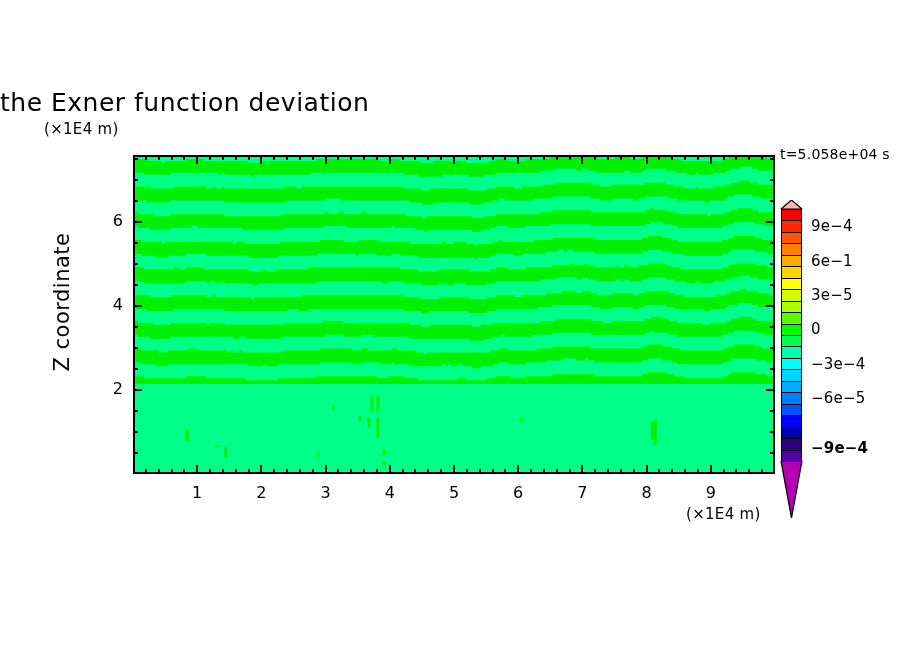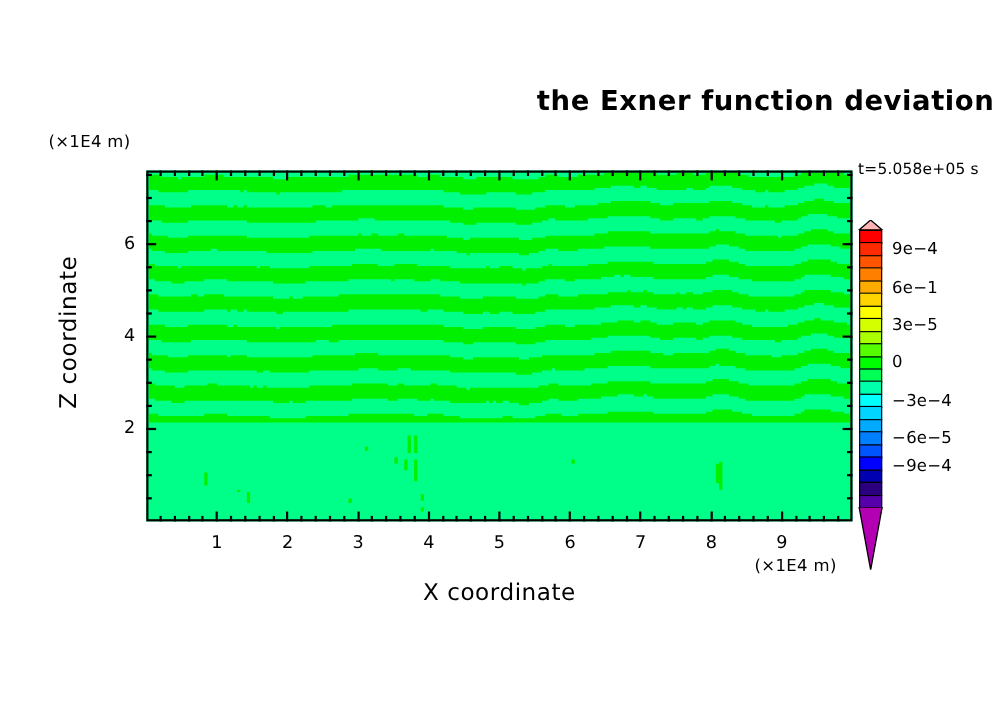--- a/index.html
+++ b/index.html
@@ -1,22 +1,22 @@
 <!DOCTYPE html>
 <html><head>
 <meta charset="utf-8">
 <title>the Exner function deviation</title>
 <style>
   html,body{margin:0;padding:0;background:#ffffff;}
   body{width:904px;height:654px;position:relative;overflow:hidden;
        font-family:"DejaVu Sans","Liberation Sans",sans-serif;color:#000;}
   .fig{position:absolute;left:0;top:0;width:904px;height:654px;}
 
-  .title{position:absolute;left:0;top:77px;width:904px;text-align:right;
-         font-size:25px;letter-spacing:.5px;font-weight:700;}
+  .title{position:absolute;left:0;top:88px;width:904px;text-align:left;
+         font-size:25px;letter-spacing:.5px;font-weight:400;}
 
   .unit-tl{position:absolute;left:44px;top:120px;font-size:15px;letter-spacing:.3px;}
   .unit-br{position:absolute;left:686px;top:505px;font-size:15px;letter-spacing:.3px;}
 
   .tstamp{position:absolute;left:780px;top:146px;font-size:14px;letter-spacing:.2px;}
 
   
   .plot{position:absolute;left:133px;top:155px;width:642px;height:319px;
         border:2px solid #000;box-sizing:border-box;overflow:hidden;background:#00ff88;}
   .plotcanvas{position:absolute;left:0;top:0;width:100%;height:100%;}
@@ -44,21 +44,21 @@
 </head>
 <body>
 
 <div class="fig">
 
   <div class="title">the Exner function deviation</div>
 
   <div class="unit-tl">(×1E4 m)</div>
   <div class="unit-br">(×1E4 m)</div>
 
-  <div class="tstamp">t=5.058e+05 s</div>
+  <div class="tstamp">t=5.058e+04 s</div>
 
   <div class="plot">
     <svg class="plotcanvas" viewBox="0 0 642 319" preserveAspectRatio="none">
       <rect x="0" y="0" width="642" height="319" fill="#00ff88"></rect>
       <g id="bands" fill="#00f000">
           <path d="M0 2h3v14h-3ZM0 30h3v14h-3ZM0 56h3v14h-3ZM0 84h3v14h-3ZM0 112h3v14h-3ZM0 140h3v14h-3ZM0 166h3v14h-3ZM0 194h3v14h-3ZM0 222h3v8h-3ZM3 2h3v14h-3ZM3 30h3v14h-3ZM3 58h3v14h-3ZM3 84h3v14h-3ZM3 112h3v14h-3ZM3 140h3v14h-3ZM3 168h3v14h-3ZM3 194h3v14h-3ZM3 222h3v8h-3ZM6 2h3v14h-3ZM6 30h3v14h-3ZM6 58h3v14h-3ZM6 86h3v14h-3ZM6 112h3v14h-3ZM6 140h3v14h-3ZM6 168h3v14h-3ZM6 196h3v14h-3ZM6 222h3v8h-3ZM9 2h3v16h-3ZM9 30h3v14h-3ZM9 58h3v14h-3ZM9 86h3v14h-3ZM9 114h3v14h-3ZM9 140h3v14h-3ZM9 168h3v14h-3ZM9 196h3v14h-3ZM9 224h3v6h-3ZM12 4h3v14h-3ZM12 30h3v16h-3ZM12 58h3v14h-3ZM12 86h3v14h-3ZM12 114h3v14h-3ZM12 140h3v16h-3ZM12 168h3v14h-3ZM12 196h3v14h-3ZM12 224h3v6h-3ZM15 4h3v14h-3ZM15 32h3v14h-3ZM15 58h3v16h-3ZM15 86h3v14h-3ZM15 114h3v14h-3ZM15 142h3v14h-3ZM15 168h3v16h-3ZM15 196h3v14h-3ZM15 224h3v6h-3ZM18 4h3v14h-3ZM18 32h3v14h-3ZM18 60h3v14h-3ZM18 86h3v14h-3ZM18 114h3v14h-3ZM18 142h3v14h-3ZM18 170h3v14h-3ZM18 196h3v14h-3ZM18 224h3v6h-3ZM21 4h3v14h-3ZM21 32h3v14h-3ZM21 60h3v14h-3ZM21 86h3v16h-3ZM21 114h3v14h-3ZM21 142h3v14h-3ZM21 170h3v14h-3ZM21 196h3v16h-3ZM21 224h3v6h-3ZM24 4h3v14h-3ZM24 32h3v14h-3ZM24 60h3v14h-3ZM24 86h3v16h-3ZM24 114h3v14h-3ZM24 142h3v14h-3ZM24 170h3v14h-3ZM24 198h3v14h-3ZM24 224h3v6h-3ZM27 6h3v12h-3ZM27 32h3v14h-3ZM27 60h3v14h-3ZM27 88h3v14h-3ZM27 114h3v14h-3ZM27 142h3v14h-3ZM27 170h3v14h-3ZM27 198h3v14h-3ZM27 224h3v6h-3ZM30 4h3v14h-3ZM30 32h3v14h-3ZM30 60h3v14h-3ZM30 86h3v16h-3ZM30 114h3v14h-3ZM30 142h3v14h-3ZM30 170h3v14h-3ZM30 198h3v14h-3ZM30 224h3v6h-3ZM33 4h3v14h-3ZM33 32h3v14h-3ZM33 60h3v14h-3ZM33 86h3v14h-3ZM33 114h3v14h-3ZM33 142h3v14h-3ZM33 170h3v14h-3ZM33 196h3v14h-3ZM33 224h3v6h-3ZM36 4h3v12h-3ZM36 32h3v12h-3ZM36 58h3v14h-3ZM36 86h3v14h-3ZM36 114h3v14h-3ZM36 140h3v16h-3ZM36 168h3v14h-3ZM36 196h3v14h-3ZM36 224h3v6h-3ZM39 4h3v12h-3ZM39 30h3v14h-3ZM39 58h3v14h-3ZM39 86h3v14h-3ZM39 112h3v16h-3ZM39 140h3v14h-3ZM39 168h3v14h-3ZM39 196h3v14h-3ZM39 224h3v6h-3ZM42 4h3v12h-3ZM42 30h3v14h-3ZM42 58h3v14h-3ZM42 86h3v14h-3ZM42 112h3v16h-3ZM42 140h3v14h-3ZM42 168h3v14h-3ZM42 196h3v14h-3ZM42 224h3v6h-3ZM45 4h3v12h-3ZM45 30h3v14h-3ZM45 58h3v14h-3ZM45 86h3v14h-3ZM45 114h3v14h-3ZM45 140h3v14h-3ZM45 168h3v14h-3ZM45 196h3v14h-3ZM45 224h3v6h-3ZM48 4h3v12h-3ZM48 30h3v14h-3ZM48 58h3v14h-3ZM48 86h3v14h-3ZM48 114h3v14h-3ZM48 140h3v14h-3ZM48 168h3v14h-3ZM48 196h3v14h-3ZM48 224h3v6h-3ZM51 2h3v14h-3ZM51 30h3v14h-3ZM51 58h3v14h-3ZM51 86h3v12h-3ZM51 112h3v14h-3ZM51 140h3v14h-3ZM51 168h3v14h-3ZM51 196h3v14h-3ZM51 222h3v8h-3ZM51 276h3v12h-3ZM54 2h3v14h-3ZM54 30h3v14h-3ZM54 58h3v14h-3ZM54 86h3v12h-3ZM54 112h3v14h-3ZM54 140h3v14h-3ZM54 168h3v14h-3ZM54 194h3v16h-3ZM54 222h3v8h-3ZM57 2h3v14h-3ZM57 30h3v14h-3ZM57 58h3v12h-3ZM57 86h3v12h-3ZM57 112h3v14h-3ZM57 140h3v14h-3ZM57 168h3v14h-3ZM57 194h3v16h-3ZM57 222h3v8h-3ZM60 2h3v14h-3ZM60 30h3v14h-3ZM60 58h3v12h-3ZM60 86h3v12h-3ZM60 112h3v14h-3ZM60 140h3v14h-3ZM60 168h3v14h-3ZM60 194h3v16h-3ZM60 222h3v8h-3ZM63 2h3v14h-3ZM63 30h3v14h-3ZM63 58h3v14h-3ZM63 86h3v12h-3ZM63 112h3v14h-3ZM63 140h3v14h-3ZM63 168h3v14h-3ZM63 196h3v14h-3ZM63 222h3v8h-3ZM66 2h3v14h-3ZM66 30h3v14h-3ZM66 58h3v14h-3ZM66 86h3v12h-3ZM66 112h3v14h-3ZM66 140h3v14h-3ZM66 168h3v14h-3ZM66 196h3v14h-3ZM66 222h3v8h-3ZM69 4h3v12h-3ZM69 30h3v14h-3ZM69 58h3v14h-3ZM69 86h3v12h-3ZM69 114h3v12h-3ZM69 140h3v14h-3ZM69 168h3v14h-3ZM69 196h3v14h-3ZM69 222h3v8h-3ZM72 4h3v12h-3ZM72 32h3v12h-3ZM72 58h3v14h-3ZM72 86h3v14h-3ZM72 114h3v14h-3ZM72 142h3v12h-3ZM72 170h3v12h-3ZM72 196h3v14h-3ZM72 224h3v6h-3ZM75 4h3v12h-3ZM75 32h3v12h-3ZM75 58h3v14h-3ZM75 86h3v14h-3ZM75 114h3v12h-3ZM75 142h3v12h-3ZM75 168h3v14h-3ZM75 196h3v14h-3ZM75 224h3v6h-3ZM78 4h3v12h-3ZM78 30h3v14h-3ZM78 58h3v14h-3ZM78 86h3v14h-3ZM78 114h3v12h-3ZM78 140h3v14h-3ZM78 168h3v14h-3ZM78 196h3v14h-3ZM78 224h3v6h-3ZM81 4h3v12h-3ZM81 32h3v12h-3ZM81 58h3v14h-3ZM81 86h3v14h-3ZM81 114h3v14h-3ZM81 142h3v12h-3ZM81 168h3v14h-3ZM81 196h3v14h-3ZM81 224h3v6h-3ZM81 292h3v2h-3ZM84 4h3v14h-3ZM84 32h3v12h-3ZM84 58h3v14h-3ZM84 86h3v14h-3ZM84 114h3v14h-3ZM84 142h3v12h-3ZM84 168h3v14h-3ZM84 196h3v14h-3ZM84 224h3v6h-3ZM87 4h3v12h-3ZM87 30h3v14h-3ZM87 58h3v14h-3ZM87 86h3v14h-3ZM87 114h3v12h-3ZM87 142h3v12h-3ZM87 168h3v14h-3ZM87 196h3v14h-3ZM87 224h3v6h-3ZM90 4h3v14h-3ZM90 32h3v14h-3ZM90 60h3v12h-3ZM90 86h3v14h-3ZM90 114h3v14h-3ZM90 142h3v14h-3ZM90 170h3v12h-3ZM90 196h3v14h-3ZM90 224h3v6h-3ZM90 294h3v10h-3ZM93 4h3v14h-3ZM93 32h3v14h-3ZM93 60h3v12h-3ZM93 86h3v14h-3ZM93 114h3v14h-3ZM93 142h3v14h-3ZM93 170h3v12h-3ZM93 198h3v12h-3ZM93 224h3v6h-3ZM96 4h3v14h-3ZM96 32h3v14h-3ZM96 60h3v12h-3ZM96 86h3v14h-3ZM96 114h3v14h-3ZM96 142h3v14h-3ZM96 170h3v12h-3ZM96 196h3v14h-3ZM96 224h3v6h-3ZM99 4h3v14h-3ZM99 32h3v14h-3ZM99 60h3v12h-3ZM99 88h3v12h-3ZM99 114h3v14h-3ZM99 142h3v14h-3ZM99 170h3v14h-3ZM99 198h3v12h-3ZM99 224h3v6h-3ZM102 4h3v14h-3ZM102 32h3v14h-3ZM102 60h3v12h-3ZM102 86h3v14h-3ZM102 114h3v14h-3ZM102 142h3v14h-3ZM102 170h3v14h-3ZM102 198h3v12h-3ZM102 224h3v6h-3ZM105 4h3v14h-3ZM105 32h3v14h-3ZM105 60h3v12h-3ZM105 86h3v14h-3ZM105 114h3v14h-3ZM105 142h3v14h-3ZM105 170h3v12h-3ZM105 196h3v14h-3ZM105 224h3v6h-3ZM108 4h3v14h-3ZM108 32h3v14h-3ZM108 60h3v14h-3ZM108 86h3v14h-3ZM108 114h3v14h-3ZM108 142h3v14h-3ZM108 170h3v12h-3ZM108 198h3v12h-3ZM108 224h3v6h-3ZM111 4h3v14h-3ZM111 32h3v14h-3ZM111 60h3v14h-3ZM111 88h3v12h-3ZM111 114h3v14h-3ZM111 142h3v14h-3ZM111 170h3v14h-3ZM111 198h3v12h-3ZM111 226h3v4h-3ZM114 6h3v12h-3ZM114 32h3v14h-3ZM114 60h3v14h-3ZM114 88h3v14h-3ZM114 116h3v12h-3ZM114 142h3v14h-3ZM114 170h3v14h-3ZM114 198h3v14h-3ZM114 226h3v4h-3ZM117 6h3v14h-3ZM117 32h3v14h-3ZM117 60h3v14h-3ZM117 88h3v14h-3ZM117 116h3v14h-3ZM117 144h3v12h-3ZM117 170h3v14h-3ZM117 198h3v14h-3ZM117 226h3v4h-3ZM120 6h3v12h-3ZM120 32h3v14h-3ZM120 60h3v14h-3ZM120 88h3v14h-3ZM120 116h3v14h-3ZM120 142h3v14h-3ZM120 170h3v14h-3ZM120 198h3v14h-3ZM120 226h3v4h-3ZM123 6h3v12h-3ZM123 32h3v14h-3ZM123 60h3v14h-3ZM123 88h3v14h-3ZM123 116h3v12h-3ZM123 142h3v14h-3ZM123 170h3v14h-3ZM123 198h3v14h-3ZM123 226h3v4h-3ZM126 4h3v14h-3ZM126 32h3v14h-3ZM126 60h3v14h-3ZM126 88h3v14h-3ZM126 116h3v12h-3ZM126 142h3v14h-3ZM126 170h3v14h-3ZM126 198h3v14h-3ZM126 226h3v4h-3ZM129 4h3v14h-3ZM129 32h3v14h-3ZM129 60h3v14h-3ZM129 88h3v14h-3ZM129 114h3v14h-3ZM129 142h3v14h-3ZM129 170h3v14h-3ZM129 198h3v12h-3ZM129 226h3v4h-3ZM132 4h3v14h-3ZM132 32h3v14h-3ZM132 60h3v14h-3ZM132 88h3v14h-3ZM132 116h3v12h-3ZM132 142h3v14h-3ZM132 170h3v14h-3ZM132 198h3v14h-3ZM132 226h3v4h-3ZM135 4h3v14h-3ZM135 32h3v14h-3ZM135 60h3v14h-3ZM135 88h3v14h-3ZM135 116h3v12h-3ZM135 142h3v14h-3ZM135 170h3v14h-3ZM135 198h3v14h-3ZM135 226h3v4h-3ZM138 4h3v14h-3ZM138 32h3v14h-3ZM138 60h3v14h-3ZM138 88h3v14h-3ZM138 116h3v12h-3ZM138 142h3v14h-3ZM138 170h3v14h-3ZM138 198h3v14h-3ZM138 226h3v4h-3ZM141 4h3v14h-3ZM141 32h3v14h-3ZM141 60h3v14h-3ZM141 88h3v14h-3ZM141 114h3v14h-3ZM141 142h3v14h-3ZM141 170h3v14h-3ZM141 198h3v14h-3ZM141 226h3v4h-3ZM144 4h3v14h-3ZM144 32h3v14h-3ZM144 60h3v14h-3ZM144 88h3v12h-3ZM144 114h3v14h-3ZM144 142h3v14h-3ZM144 170h3v14h-3ZM144 198h3v12h-3ZM144 224h3v6h-3ZM147 4h3v14h-3ZM147 32h3v14h-3ZM147 58h3v16h-3ZM147 86h3v14h-3ZM147 114h3v14h-3ZM147 142h3v14h-3ZM147 170h3v12h-3ZM147 196h3v14h-3ZM147 224h3v6h-3ZM150 4h3v14h-3ZM150 30h3v16h-3ZM150 58h3v14h-3ZM150 86h3v14h-3ZM150 114h3v14h-3ZM150 142h3v14h-3ZM150 168h3v14h-3ZM150 196h3v14h-3ZM150 224h3v6h-3ZM153 4h3v14h-3ZM153 30h3v14h-3ZM153 58h3v14h-3ZM153 86h3v14h-3ZM153 114h3v14h-3ZM153 142h3v12h-3ZM153 168h3v14h-3ZM153 196h3v14h-3ZM153 224h3v6h-3ZM156 4h3v14h-3ZM156 30h3v14h-3ZM156 58h3v14h-3ZM156 86h3v14h-3ZM156 114h3v14h-3ZM156 142h3v12h-3ZM156 168h3v14h-3ZM156 196h3v14h-3ZM156 224h3v6h-3ZM159 4h3v14h-3ZM159 30h3v14h-3ZM159 58h3v14h-3ZM159 86h3v14h-3ZM159 114h3v14h-3ZM159 142h3v12h-3ZM159 168h3v14h-3ZM159 196h3v14h-3ZM159 224h3v6h-3ZM162 4h3v14h-3ZM162 32h3v12h-3ZM162 58h3v14h-3ZM162 86h3v14h-3ZM162 114h3v14h-3ZM162 142h3v12h-3ZM162 168h3v14h-3ZM162 196h3v14h-3ZM162 224h3v6h-3ZM165 4h3v14h-3ZM165 32h3v12h-3ZM165 58h3v14h-3ZM165 86h3v14h-3ZM165 114h3v14h-3ZM165 142h3v14h-3ZM165 168h3v14h-3ZM165 196h3v14h-3ZM165 224h3v6h-3ZM168 4h3v14h-3ZM168 30h3v14h-3ZM168 58h3v14h-3ZM168 86h3v14h-3ZM168 114h3v14h-3ZM168 140h3v16h-3ZM168 168h3v14h-3ZM168 196h3v14h-3ZM168 224h3v6h-3ZM171 4h3v14h-3ZM171 30h3v14h-3ZM171 58h3v14h-3ZM171 86h3v14h-3ZM171 114h3v14h-3ZM171 140h3v16h-3ZM171 168h3v14h-3ZM171 196h3v14h-3ZM171 224h3v6h-3ZM174 4h3v14h-3ZM174 30h3v14h-3ZM174 58h3v14h-3ZM174 86h3v14h-3ZM174 112h3v16h-3ZM174 140h3v14h-3ZM174 168h3v14h-3ZM174 196h3v14h-3ZM174 224h3v6h-3ZM177 4h3v12h-3ZM177 30h3v14h-3ZM177 58h3v14h-3ZM177 86h3v14h-3ZM177 112h3v16h-3ZM177 140h3v14h-3ZM177 168h3v14h-3ZM177 196h3v14h-3ZM177 224h3v6h-3ZM180 4h3v12h-3ZM180 30h3v14h-3ZM180 58h3v14h-3ZM180 86h3v14h-3ZM180 112h3v16h-3ZM180 140h3v14h-3ZM180 168h3v14h-3ZM180 196h3v14h-3ZM180 224h3v6h-3ZM183 2h3v14h-3ZM183 30h3v14h-3ZM183 58h3v14h-3ZM183 86h3v12h-3ZM183 112h3v14h-3ZM183 140h3v14h-3ZM183 168h3v14h-3ZM183 196h3v14h-3ZM183 222h3v8h-3ZM183 300h3v4h-3ZM186 2h3v14h-3ZM186 30h3v14h-3ZM186 58h3v14h-3ZM186 84h3v14h-3ZM186 112h3v14h-3ZM186 140h3v14h-3ZM186 168h3v14h-3ZM186 194h3v14h-3ZM186 222h3v8h-3ZM189 2h3v14h-3ZM189 30h3v14h-3ZM189 58h3v12h-3ZM189 84h3v14h-3ZM189 112h3v14h-3ZM189 140h3v14h-3ZM189 166h3v16h-3ZM189 194h3v14h-3ZM189 222h3v8h-3ZM192 2h3v14h-3ZM192 30h3v12h-3ZM192 56h3v14h-3ZM192 84h3v14h-3ZM192 112h3v14h-3ZM192 140h3v14h-3ZM192 166h3v14h-3ZM192 194h3v14h-3ZM192 222h3v8h-3ZM195 2h3v14h-3ZM195 30h3v12h-3ZM195 58h3v12h-3ZM195 84h3v14h-3ZM195 112h3v14h-3ZM195 140h3v14h-3ZM195 166h3v14h-3ZM195 194h3v14h-3ZM195 222h3v8h-3ZM198 2h3v14h-3ZM198 30h3v12h-3ZM198 58h3v12h-3ZM198 84h3v14h-3ZM198 112h3v14h-3ZM198 140h3v14h-3ZM198 166h3v14h-3ZM198 194h3v14h-3ZM198 222h3v8h-3ZM198 252h3v4h-3ZM201 2h3v14h-3ZM201 30h3v12h-3ZM201 58h3v12h-3ZM201 84h3v14h-3ZM201 112h3v14h-3ZM201 140h3v14h-3ZM201 166h3v14h-3ZM201 194h3v14h-3ZM201 222h3v8h-3ZM204 2h3v14h-3ZM204 30h3v12h-3ZM204 56h3v14h-3ZM204 84h3v14h-3ZM204 112h3v14h-3ZM204 140h3v14h-3ZM204 166h3v14h-3ZM204 194h3v14h-3ZM204 222h3v8h-3ZM207 2h3v14h-3ZM207 30h3v14h-3ZM207 56h3v14h-3ZM207 84h3v14h-3ZM207 112h3v14h-3ZM207 140h3v14h-3ZM207 166h3v14h-3ZM207 194h3v14h-3ZM207 222h3v8h-3ZM210 2h3v14h-3ZM210 30h3v14h-3ZM210 58h3v12h-3ZM210 86h3v12h-3ZM210 112h3v14h-3ZM210 140h3v14h-3ZM210 168h3v14h-3ZM210 194h3v14h-3ZM210 222h3v8h-3ZM213 2h3v14h-3ZM213 30h3v14h-3ZM213 58h3v14h-3ZM213 86h3v12h-3ZM213 112h3v14h-3ZM213 140h3v14h-3ZM213 168h3v14h-3ZM213 194h3v14h-3ZM213 222h3v8h-3ZM216 2h3v14h-3ZM216 30h3v14h-3ZM216 58h3v14h-3ZM216 86h3v12h-3ZM216 112h3v14h-3ZM216 140h3v14h-3ZM216 168h3v14h-3ZM216 194h3v14h-3ZM216 222h3v8h-3ZM219 2h3v14h-3ZM219 30h3v14h-3ZM219 58h3v14h-3ZM219 86h3v12h-3ZM219 112h3v14h-3ZM219 140h3v14h-3ZM219 168h3v14h-3ZM219 196h3v14h-3ZM219 222h3v8h-3ZM222 2h3v14h-3ZM222 30h3v14h-3ZM222 58h3v14h-3ZM222 86h3v14h-3ZM222 112h3v14h-3ZM222 140h3v14h-3ZM222 168h3v14h-3ZM222 196h3v14h-3ZM222 222h3v8h-3ZM225 2h3v14h-3ZM225 30h3v14h-3ZM225 58h3v14h-3ZM225 84h3v14h-3ZM225 112h3v14h-3ZM225 140h3v14h-3ZM225 168h3v14h-3ZM225 196h3v14h-3ZM225 222h3v8h-3ZM225 262h3v6h-3ZM228 2h3v14h-3ZM228 30h3v14h-3ZM228 56h3v16h-3ZM228 84h3v14h-3ZM228 112h3v14h-3ZM228 140h3v14h-3ZM228 168h3v12h-3ZM228 194h3v14h-3ZM228 222h3v8h-3ZM231 2h3v14h-3ZM231 30h3v14h-3ZM231 56h3v16h-3ZM231 84h3v14h-3ZM231 112h3v14h-3ZM231 140h3v14h-3ZM231 168h3v12h-3ZM231 194h3v14h-3ZM231 222h3v8h-3ZM234 2h3v14h-3ZM234 30h3v14h-3ZM234 58h3v14h-3ZM234 84h3v14h-3ZM234 112h3v14h-3ZM234 140h3v14h-3ZM234 168h3v12h-3ZM234 196h3v12h-3ZM234 222h3v8h-3ZM234 264h3v10h-3ZM237 2h3v14h-3ZM237 30h3v14h-3ZM237 58h3v14h-3ZM237 84h3v14h-3ZM237 112h3v14h-3ZM237 140h3v14h-3ZM237 168h3v12h-3ZM237 196h3v12h-3ZM237 222h3v8h-3ZM237 242h3v16h-3ZM240 2h3v14h-3ZM240 30h3v14h-3ZM240 58h3v14h-3ZM240 84h3v14h-3ZM240 112h3v14h-3ZM240 140h3v14h-3ZM240 168h3v14h-3ZM240 196h3v12h-3ZM240 222h3v8h-3ZM243 2h3v14h-3ZM243 30h3v14h-3ZM243 58h3v14h-3ZM243 84h3v16h-3ZM243 112h3v14h-3ZM243 140h3v14h-3ZM243 168h3v14h-3ZM243 196h3v12h-3ZM243 224h3v6h-3ZM243 242h3v16h-3ZM243 264h3v20h-3ZM246 4h3v12h-3ZM246 30h3v14h-3ZM246 58h3v14h-3ZM246 86h3v14h-3ZM246 112h3v14h-3ZM246 140h3v14h-3ZM246 168h3v14h-3ZM246 196h3v14h-3ZM246 224h3v6h-3ZM249 4h3v12h-3ZM249 30h3v14h-3ZM249 58h3v14h-3ZM249 86h3v14h-3ZM249 112h3v16h-3ZM249 140h3v14h-3ZM249 168h3v14h-3ZM249 196h3v14h-3ZM249 224h3v6h-3ZM249 296h3v6h-3ZM249 308h3v4h-3ZM252 4h3v12h-3ZM252 30h3v14h-3ZM252 58h3v14h-3ZM252 86h3v14h-3ZM252 112h3v16h-3ZM252 140h3v14h-3ZM252 168h3v14h-3ZM252 196h3v14h-3ZM252 224h3v6h-3ZM255 2h3v14h-3ZM255 30h3v14h-3ZM255 58h3v14h-3ZM255 86h3v14h-3ZM255 112h3v14h-3ZM255 140h3v14h-3ZM255 168h3v14h-3ZM255 196h3v14h-3ZM255 222h3v8h-3ZM258 2h3v14h-3ZM258 30h3v14h-3ZM258 58h3v12h-3ZM258 86h3v12h-3ZM258 112h3v14h-3ZM258 140h3v14h-3ZM258 168h3v14h-3ZM258 194h3v14h-3ZM258 222h3v8h-3ZM261 2h3v14h-3ZM261 30h3v14h-3ZM261 58h3v14h-3ZM261 86h3v12h-3ZM261 112h3v14h-3ZM261 140h3v14h-3ZM261 168h3v14h-3ZM261 194h3v16h-3ZM261 222h3v8h-3ZM264 2h3v14h-3ZM264 30h3v14h-3ZM264 58h3v14h-3ZM264 86h3v12h-3ZM264 112h3v14h-3ZM264 140h3v14h-3ZM264 168h3v14h-3ZM264 196h3v14h-3ZM264 222h3v8h-3ZM267 4h3v12h-3ZM267 30h3v14h-3ZM267 58h3v14h-3ZM267 86h3v14h-3ZM267 114h3v12h-3ZM267 140h3v14h-3ZM267 168h3v14h-3ZM267 196h3v14h-3ZM267 222h3v8h-3ZM270 4h3v14h-3ZM270 32h3v12h-3ZM270 58h3v14h-3ZM270 86h3v14h-3ZM270 114h3v14h-3ZM270 142h3v14h-3ZM270 168h3v14h-3ZM270 196h3v14h-3ZM270 224h3v6h-3ZM273 4h3v14h-3ZM273 32h3v12h-3ZM273 60h3v12h-3ZM273 86h3v14h-3ZM273 114h3v14h-3ZM273 142h3v14h-3ZM273 168h3v14h-3ZM273 196h3v14h-3ZM273 224h3v6h-3ZM276 4h3v14h-3ZM276 32h3v14h-3ZM276 60h3v12h-3ZM276 88h3v12h-3ZM276 114h3v14h-3ZM276 142h3v14h-3ZM276 170h3v14h-3ZM276 196h3v16h-3ZM276 224h3v6h-3ZM279 4h3v14h-3ZM279 32h3v14h-3ZM279 60h3v12h-3ZM279 88h3v12h-3ZM279 114h3v14h-3ZM279 142h3v14h-3ZM279 170h3v14h-3ZM279 196h3v16h-3ZM279 224h3v6h-3ZM282 4h3v14h-3ZM282 32h3v14h-3ZM282 60h3v14h-3ZM282 88h3v12h-3ZM282 114h3v14h-3ZM282 142h3v14h-3ZM282 170h3v14h-3ZM282 198h3v14h-3ZM282 224h3v6h-3ZM285 4h3v16h-3ZM285 32h3v14h-3ZM285 60h3v14h-3ZM285 88h3v14h-3ZM285 116h3v12h-3ZM285 142h3v14h-3ZM285 170h3v14h-3ZM285 198h3v14h-3ZM285 226h3v4h-3ZM288 6h3v14h-3ZM288 34h3v14h-3ZM288 62h3v12h-3ZM288 88h3v14h-3ZM288 116h3v14h-3ZM288 144h3v14h-3ZM288 172h3v12h-3ZM288 198h3v14h-3ZM288 226h3v4h-3ZM291 6h3v14h-3ZM291 34h3v14h-3ZM291 62h3v14h-3ZM291 88h3v14h-3ZM291 116h3v14h-3ZM291 144h3v14h-3ZM291 172h3v12h-3ZM291 200h3v12h-3ZM291 226h3v4h-3ZM294 6h3v14h-3ZM294 34h3v14h-3ZM294 60h3v14h-3ZM294 88h3v14h-3ZM294 116h3v14h-3ZM294 144h3v14h-3ZM294 172h3v12h-3ZM294 198h3v14h-3ZM294 226h3v4h-3ZM297 6h3v14h-3ZM297 32h3v16h-3ZM297 60h3v14h-3ZM297 88h3v14h-3ZM297 116h3v14h-3ZM297 144h3v12h-3ZM297 170h3v14h-3ZM297 198h3v14h-3ZM297 226h3v4h-3ZM300 4h3v16h-3ZM300 32h3v14h-3ZM300 60h3v14h-3ZM300 88h3v14h-3ZM300 116h3v14h-3ZM300 144h3v12h-3ZM300 170h3v14h-3ZM300 198h3v14h-3ZM300 226h3v4h-3ZM303 4h3v16h-3ZM303 32h3v14h-3ZM303 60h3v14h-3ZM303 88h3v14h-3ZM303 116h3v14h-3ZM303 144h3v12h-3ZM303 170h3v14h-3ZM303 198h3v14h-3ZM303 226h3v4h-3ZM306 4h3v16h-3ZM306 32h3v14h-3ZM306 60h3v14h-3ZM306 88h3v14h-3ZM306 114h3v14h-3ZM306 142h3v14h-3ZM306 170h3v14h-3ZM306 198h3v14h-3ZM306 226h3v4h-3ZM309 4h3v14h-3ZM309 32h3v14h-3ZM309 60h3v14h-3ZM309 86h3v16h-3ZM309 114h3v14h-3ZM309 142h3v14h-3ZM309 170h3v14h-3ZM309 198h3v12h-3ZM309 226h3v4h-3ZM312 4h3v14h-3ZM312 32h3v14h-3ZM312 60h3v14h-3ZM312 88h3v14h-3ZM312 114h3v16h-3ZM312 142h3v14h-3ZM312 170h3v14h-3ZM312 198h3v14h-3ZM312 226h3v4h-3ZM315 4h3v14h-3ZM315 32h3v14h-3ZM315 60h3v14h-3ZM315 88h3v14h-3ZM315 114h3v16h-3ZM315 142h3v14h-3ZM315 170h3v14h-3ZM315 198h3v12h-3ZM315 226h3v4h-3ZM318 4h3v14h-3ZM318 32h3v14h-3ZM318 60h3v14h-3ZM318 88h3v14h-3ZM318 114h3v16h-3ZM318 142h3v14h-3ZM318 170h3v14h-3ZM318 198h3v14h-3ZM318 226h3v4h-3ZM321 4h3v14h-3ZM321 32h3v14h-3ZM321 60h3v14h-3ZM321 86h3v16h-3ZM321 114h3v14h-3ZM321 142h3v14h-3ZM321 170h3v14h-3ZM321 198h3v14h-3ZM321 226h3v4h-3ZM324 4h3v14h-3ZM324 32h3v14h-3ZM324 60h3v14h-3ZM324 86h3v16h-3ZM324 114h3v14h-3ZM324 142h3v14h-3ZM324 170h3v14h-3ZM324 198h3v12h-3ZM324 224h3v6h-3ZM327 4h3v14h-3ZM327 32h3v14h-3ZM327 60h3v14h-3ZM327 86h3v16h-3ZM327 114h3v14h-3ZM327 142h3v14h-3ZM327 170h3v14h-3ZM327 198h3v12h-3ZM327 224h3v6h-3ZM330 4h3v14h-3ZM330 32h3v14h-3ZM330 60h3v14h-3ZM330 86h3v16h-3ZM330 114h3v14h-3ZM330 142h3v14h-3ZM330 170h3v14h-3ZM330 198h3v14h-3ZM330 224h3v6h-3ZM333 6h3v12h-3ZM333 32h3v14h-3ZM333 60h3v14h-3ZM333 88h3v14h-3ZM333 114h3v16h-3ZM333 142h3v14h-3ZM333 170h3v14h-3ZM333 198h3v14h-3ZM333 226h3v4h-3ZM336 6h3v14h-3ZM336 34h3v14h-3ZM336 60h3v14h-3ZM336 88h3v14h-3ZM336 116h3v14h-3ZM336 144h3v14h-3ZM336 170h3v16h-3ZM336 198h3v14h-3ZM336 226h3v4h-3ZM339 6h3v14h-3ZM339 34h3v14h-3ZM339 62h3v14h-3ZM339 88h3v14h-3ZM339 116h3v14h-3ZM339 144h3v14h-3ZM339 172h3v14h-3ZM339 198h3v16h-3ZM339 226h3v4h-3ZM342 6h3v14h-3ZM342 34h3v14h-3ZM342 62h3v14h-3ZM342 90h3v14h-3ZM342 116h3v14h-3ZM342 144h3v14h-3ZM342 172h3v14h-3ZM342 198h3v16h-3ZM342 226h3v4h-3ZM345 6h3v14h-3ZM345 34h3v14h-3ZM345 62h3v14h-3ZM345 88h3v14h-3ZM345 116h3v14h-3ZM345 144h3v14h-3ZM345 172h3v14h-3ZM345 198h3v16h-3ZM345 226h3v4h-3ZM348 6h3v14h-3ZM348 34h3v14h-3ZM348 62h3v12h-3ZM348 88h3v14h-3ZM348 116h3v14h-3ZM348 144h3v14h-3ZM348 170h3v16h-3ZM348 198h3v14h-3ZM348 226h3v4h-3ZM351 6h3v12h-3ZM351 34h3v12h-3ZM351 60h3v14h-3ZM351 88h3v14h-3ZM351 116h3v14h-3ZM351 144h3v14h-3ZM351 170h3v14h-3ZM351 198h3v14h-3ZM351 226h3v4h-3ZM354 6h3v12h-3ZM354 32h3v14h-3ZM354 60h3v14h-3ZM354 88h3v14h-3ZM354 116h3v12h-3ZM354 142h3v14h-3ZM354 170h3v14h-3ZM354 198h3v14h-3ZM354 224h3v6h-3ZM357 4h3v14h-3ZM357 32h3v14h-3ZM357 60h3v12h-3ZM357 88h3v12h-3ZM357 114h3v14h-3ZM357 142h3v14h-3ZM357 170h3v14h-3ZM357 196h3v16h-3ZM357 224h3v6h-3ZM360 4h3v14h-3ZM360 32h3v12h-3ZM360 60h3v12h-3ZM360 86h3v14h-3ZM360 114h3v14h-3ZM360 142h3v14h-3ZM360 168h3v14h-3ZM360 196h3v14h-3ZM360 224h3v6h-3ZM363 2h3v14h-3ZM363 30h3v14h-3ZM363 58h3v12h-3ZM363 86h3v12h-3ZM363 112h3v14h-3ZM363 140h3v14h-3ZM363 168h3v14h-3ZM363 196h3v14h-3ZM363 222h3v8h-3ZM366 2h3v14h-3ZM366 30h3v12h-3ZM366 58h3v12h-3ZM366 84h3v14h-3ZM366 112h3v14h-3ZM366 140h3v14h-3ZM366 168h3v14h-3ZM366 194h3v14h-3ZM366 222h3v8h-3ZM369 2h3v14h-3ZM369 30h3v12h-3ZM369 58h3v12h-3ZM369 86h3v12h-3ZM369 112h3v14h-3ZM369 140h3v14h-3ZM369 168h3v12h-3ZM369 194h3v14h-3ZM369 222h3v8h-3ZM372 2h3v14h-3ZM372 30h3v14h-3ZM372 58h3v12h-3ZM372 86h3v12h-3ZM372 112h3v14h-3ZM372 140h3v14h-3ZM372 168h3v14h-3ZM372 194h3v14h-3ZM372 222h3v8h-3ZM375 4h3v12h-3ZM375 30h3v14h-3ZM375 58h3v14h-3ZM375 86h3v12h-3ZM375 114h3v12h-3ZM375 140h3v14h-3ZM375 168h3v14h-3ZM375 196h3v14h-3ZM375 222h3v8h-3ZM378 4h3v12h-3ZM378 30h3v14h-3ZM378 58h3v14h-3ZM378 86h3v12h-3ZM378 114h3v12h-3ZM378 140h3v14h-3ZM378 168h3v14h-3ZM378 196h3v14h-3ZM378 224h3v6h-3ZM381 4h3v12h-3ZM381 32h3v12h-3ZM381 58h3v14h-3ZM381 86h3v14h-3ZM381 114h3v12h-3ZM381 142h3v12h-3ZM381 168h3v14h-3ZM381 196h3v14h-3ZM381 224h3v6h-3ZM384 4h3v12h-3ZM384 32h3v12h-3ZM384 58h3v14h-3ZM384 86h3v14h-3ZM384 114h3v12h-3ZM384 142h3v12h-3ZM384 168h3v14h-3ZM384 196h3v14h-3ZM384 224h3v6h-3ZM387 4h3v12h-3ZM387 32h3v12h-3ZM387 58h3v14h-3ZM387 86h3v14h-3ZM387 114h3v12h-3ZM387 142h3v12h-3ZM387 168h3v14h-3ZM387 196h3v14h-3ZM387 224h3v6h-3ZM387 264h3v4h-3ZM390 4h3v12h-3ZM390 30h3v14h-3ZM390 58h3v14h-3ZM390 86h3v12h-3ZM390 114h3v12h-3ZM390 140h3v14h-3ZM390 168h3v14h-3ZM390 196h3v14h-3ZM390 224h3v6h-3ZM393 2h3v14h-3ZM393 30h3v14h-3ZM393 58h3v12h-3ZM393 86h3v12h-3ZM393 112h3v14h-3ZM393 140h3v14h-3ZM393 168h3v14h-3ZM393 196h3v12h-3ZM393 222h3v8h-3ZM396 2h3v14h-3ZM396 30h3v14h-3ZM396 58h3v12h-3ZM396 86h3v12h-3ZM396 112h3v14h-3ZM396 140h3v14h-3ZM396 168h3v14h-3ZM396 196h3v12h-3ZM396 222h3v8h-3ZM399 2h3v14h-3ZM399 30h3v14h-3ZM399 58h3v12h-3ZM399 86h3v12h-3ZM399 112h3v14h-3ZM399 140h3v14h-3ZM399 168h3v12h-3ZM399 196h3v12h-3ZM399 222h3v8h-3ZM402 2h3v14h-3ZM402 30h3v12h-3ZM402 58h3v12h-3ZM402 84h3v14h-3ZM402 112h3v14h-3ZM402 140h3v14h-3ZM402 168h3v12h-3ZM402 196h3v12h-3ZM402 222h3v8h-3ZM405 2h3v14h-3ZM405 30h3v12h-3ZM405 58h3v12h-3ZM405 84h3v14h-3ZM405 112h3v14h-3ZM405 140h3v12h-3ZM405 168h3v12h-3ZM405 194h3v14h-3ZM405 222h3v8h-3ZM408 2h3v12h-3ZM408 30h3v12h-3ZM408 56h3v14h-3ZM408 84h3v14h-3ZM408 112h3v12h-3ZM408 140h3v12h-3ZM408 166h3v14h-3ZM408 194h3v14h-3ZM408 222h3v8h-3ZM411 2h3v12h-3ZM411 28h3v14h-3ZM411 56h3v14h-3ZM411 84h3v14h-3ZM411 112h3v12h-3ZM411 140h3v12h-3ZM411 166h3v14h-3ZM411 194h3v14h-3ZM411 222h3v8h-3ZM414 2h3v12h-3ZM414 28h3v14h-3ZM414 56h3v14h-3ZM414 84h3v12h-3ZM414 112h3v12h-3ZM414 138h3v14h-3ZM414 166h3v14h-3ZM414 194h3v12h-3ZM414 222h3v8h-3ZM417 0h3v14h-3ZM417 28h3v14h-3ZM417 56h3v12h-3ZM417 84h3v12h-3ZM417 112h3v12h-3ZM417 138h3v14h-3ZM417 166h3v14h-3ZM417 194h3v12h-3ZM417 222h3v8h-3ZM420 0h3v14h-3ZM420 28h3v12h-3ZM420 54h3v14h-3ZM420 82h3v14h-3ZM420 110h3v14h-3ZM420 138h3v12h-3ZM420 166h3v12h-3ZM420 192h3v14h-3ZM420 220h3v10h-3ZM423 0h3v12h-3ZM423 26h3v14h-3ZM423 54h3v14h-3ZM423 82h3v14h-3ZM423 110h3v12h-3ZM423 138h3v12h-3ZM423 164h3v14h-3ZM423 192h3v14h-3ZM423 220h3v10h-3ZM426 0h3v12h-3ZM426 26h3v14h-3ZM426 54h3v14h-3ZM426 82h3v12h-3ZM426 110h3v12h-3ZM426 138h3v12h-3ZM426 164h3v14h-3ZM426 192h3v14h-3ZM426 220h3v10h-3ZM429 0h3v12h-3ZM429 26h3v14h-3ZM429 54h3v14h-3ZM429 82h3v12h-3ZM429 110h3v12h-3ZM429 136h3v14h-3ZM429 164h3v14h-3ZM429 192h3v12h-3ZM429 220h3v10h-3ZM432 0h3v12h-3ZM432 26h3v14h-3ZM432 54h3v14h-3ZM432 82h3v14h-3ZM432 110h3v12h-3ZM432 136h3v14h-3ZM432 164h3v14h-3ZM432 192h3v12h-3ZM432 220h3v10h-3ZM435 0h3v12h-3ZM435 26h3v14h-3ZM435 54h3v14h-3ZM435 82h3v12h-3ZM435 110h3v12h-3ZM435 136h3v14h-3ZM435 164h3v14h-3ZM435 192h3v12h-3ZM435 220h3v10h-3ZM438 0h3v12h-3ZM438 26h3v14h-3ZM438 54h3v14h-3ZM438 82h3v12h-3ZM438 108h3v14h-3ZM438 136h3v14h-3ZM438 164h3v14h-3ZM438 192h3v12h-3ZM438 220h3v10h-3ZM441 0h3v12h-3ZM441 26h3v14h-3ZM441 54h3v14h-3ZM441 82h3v14h-3ZM441 110h3v12h-3ZM441 136h3v14h-3ZM441 164h3v14h-3ZM441 192h3v12h-3ZM441 220h3v10h-3ZM444 0h3v14h-3ZM444 26h3v14h-3ZM444 54h3v14h-3ZM444 82h3v14h-3ZM444 110h3v14h-3ZM444 138h3v12h-3ZM444 164h3v14h-3ZM444 192h3v14h-3ZM444 220h3v10h-3ZM447 0h3v14h-3ZM447 26h3v14h-3ZM447 54h3v14h-3ZM447 82h3v14h-3ZM447 110h3v14h-3ZM447 138h3v12h-3ZM447 164h3v14h-3ZM447 192h3v14h-3ZM447 220h3v10h-3ZM450 0h3v12h-3ZM450 26h3v14h-3ZM450 54h3v14h-3ZM450 82h3v14h-3ZM450 110h3v12h-3ZM450 136h3v14h-3ZM450 164h3v14h-3ZM450 192h3v14h-3ZM450 220h3v10h-3ZM453 0h3v12h-3ZM453 26h3v14h-3ZM453 54h3v14h-3ZM453 82h3v14h-3ZM453 108h3v14h-3ZM453 136h3v14h-3ZM453 164h3v14h-3ZM453 192h3v12h-3ZM453 220h3v10h-3ZM456 0h3v14h-3ZM456 26h3v14h-3ZM456 54h3v14h-3ZM456 82h3v14h-3ZM456 110h3v14h-3ZM456 136h3v14h-3ZM456 164h3v14h-3ZM456 192h3v14h-3ZM456 220h3v10h-3ZM459 0h3v14h-3ZM459 28h3v14h-3ZM459 56h3v14h-3ZM459 82h3v14h-3ZM459 110h3v14h-3ZM459 138h3v14h-3ZM459 166h3v14h-3ZM459 194h3v12h-3ZM459 220h3v10h-3ZM462 0h3v14h-3ZM462 28h3v14h-3ZM462 56h3v14h-3ZM462 84h3v14h-3ZM462 112h3v12h-3ZM462 138h3v14h-3ZM462 166h3v14h-3ZM462 194h3v14h-3ZM462 222h3v8h-3ZM465 2h3v14h-3ZM465 28h3v14h-3ZM465 56h3v14h-3ZM465 84h3v14h-3ZM465 112h3v14h-3ZM465 140h3v12h-3ZM465 166h3v14h-3ZM465 194h3v14h-3ZM465 222h3v8h-3ZM468 2h3v14h-3ZM468 30h3v14h-3ZM468 56h3v14h-3ZM468 84h3v14h-3ZM468 112h3v14h-3ZM468 140h3v14h-3ZM468 166h3v14h-3ZM468 194h3v14h-3ZM468 222h3v8h-3ZM471 2h3v14h-3ZM471 30h3v14h-3ZM471 56h3v14h-3ZM471 84h3v14h-3ZM471 112h3v14h-3ZM471 140h3v14h-3ZM471 168h3v12h-3ZM471 194h3v14h-3ZM471 222h3v8h-3ZM474 2h3v14h-3ZM474 30h3v14h-3ZM474 56h3v14h-3ZM474 84h3v14h-3ZM474 112h3v14h-3ZM474 140h3v14h-3ZM474 168h3v12h-3ZM474 194h3v14h-3ZM474 222h3v8h-3ZM477 2h3v14h-3ZM477 30h3v14h-3ZM477 56h3v14h-3ZM477 84h3v14h-3ZM477 112h3v14h-3ZM477 140h3v14h-3ZM477 168h3v12h-3ZM477 194h3v14h-3ZM477 222h3v8h-3ZM480 2h3v14h-3ZM480 28h3v14h-3ZM480 56h3v14h-3ZM480 84h3v14h-3ZM480 112h3v14h-3ZM480 138h3v14h-3ZM480 166h3v14h-3ZM480 194h3v14h-3ZM480 222h3v8h-3ZM483 0h3v16h-3ZM483 28h3v14h-3ZM483 56h3v14h-3ZM483 84h3v14h-3ZM483 110h3v14h-3ZM483 138h3v14h-3ZM483 166h3v14h-3ZM483 194h3v14h-3ZM483 222h3v8h-3ZM486 0h3v16h-3ZM486 28h3v14h-3ZM486 56h3v14h-3ZM486 84h3v14h-3ZM486 112h3v12h-3ZM486 138h3v14h-3ZM486 166h3v14h-3ZM486 194h3v14h-3ZM486 222h3v8h-3ZM489 0h3v16h-3ZM489 28h3v14h-3ZM489 56h3v14h-3ZM489 84h3v14h-3ZM489 112h3v14h-3ZM489 138h3v14h-3ZM489 166h3v14h-3ZM489 194h3v14h-3ZM489 222h3v8h-3ZM492 0h3v14h-3ZM492 28h3v14h-3ZM492 56h3v14h-3ZM492 84h3v14h-3ZM492 110h3v14h-3ZM492 138h3v14h-3ZM492 166h3v14h-3ZM492 194h3v14h-3ZM492 222h3v8h-3ZM495 0h3v14h-3ZM495 28h3v14h-3ZM495 56h3v14h-3ZM495 84h3v14h-3ZM495 110h3v14h-3ZM495 138h3v14h-3ZM495 166h3v14h-3ZM495 194h3v14h-3ZM495 222h3v8h-3ZM498 2h3v14h-3ZM498 28h3v14h-3ZM498 56h3v14h-3ZM498 84h3v14h-3ZM498 112h3v14h-3ZM498 138h3v14h-3ZM498 166h3v14h-3ZM498 194h3v14h-3ZM498 222h3v8h-3ZM501 2h3v14h-3ZM501 28h3v16h-3ZM501 56h3v14h-3ZM501 84h3v14h-3ZM501 112h3v14h-3ZM501 140h3v14h-3ZM501 166h3v14h-3ZM501 194h3v14h-3ZM501 222h3v8h-3ZM504 2h3v14h-3ZM504 28h3v16h-3ZM504 56h3v14h-3ZM504 84h3v14h-3ZM504 112h3v14h-3ZM504 140h3v14h-3ZM504 166h3v14h-3ZM504 194h3v14h-3ZM504 222h3v8h-3ZM507 2h3v14h-3ZM507 28h3v14h-3ZM507 56h3v14h-3ZM507 84h3v14h-3ZM507 110h3v16h-3ZM507 138h3v14h-3ZM507 166h3v14h-3ZM507 194h3v14h-3ZM507 222h3v8h-3ZM510 0h3v14h-3ZM510 28h3v14h-3ZM510 56h3v14h-3ZM510 82h3v14h-3ZM510 110h3v14h-3ZM510 138h3v14h-3ZM510 166h3v14h-3ZM510 192h3v14h-3ZM510 220h3v10h-3ZM513 0h3v12h-3ZM513 26h3v14h-3ZM513 54h3v14h-3ZM513 82h3v14h-3ZM513 110h3v14h-3ZM513 136h3v14h-3ZM513 164h3v14h-3ZM513 192h3v14h-3ZM513 220h3v10h-3ZM516 0h3v12h-3ZM516 26h3v14h-3ZM516 54h3v14h-3ZM516 80h3v14h-3ZM516 108h3v14h-3ZM516 136h3v14h-3ZM516 164h3v14h-3ZM516 190h3v14h-3ZM516 218h3v12h-3ZM519 0h3v12h-3ZM519 26h3v14h-3ZM519 52h3v14h-3ZM519 80h3v14h-3ZM519 108h3v14h-3ZM519 136h3v14h-3ZM519 162h3v14h-3ZM519 190h3v14h-3ZM519 218h3v12h-3ZM519 268h3v18h-3ZM522 0h3v12h-3ZM522 26h3v14h-3ZM522 54h3v12h-3ZM522 80h3v14h-3ZM522 108h3v14h-3ZM522 136h3v14h-3ZM522 162h3v16h-3ZM522 190h3v14h-3ZM522 218h3v12h-3ZM522 266h3v26h-3ZM525 0h3v12h-3ZM525 26h3v14h-3ZM525 54h3v12h-3ZM525 80h3v14h-3ZM525 108h3v14h-3ZM525 136h3v14h-3ZM525 162h3v16h-3ZM525 190h3v14h-3ZM525 218h3v12h-3ZM528 0h3v12h-3ZM528 26h3v14h-3ZM528 54h3v12h-3ZM528 80h3v14h-3ZM528 108h3v14h-3ZM528 136h3v14h-3ZM528 162h3v16h-3ZM528 190h3v14h-3ZM528 218h3v12h-3ZM531 0h3v12h-3ZM531 26h3v14h-3ZM531 54h3v14h-3ZM531 82h3v14h-3ZM531 108h3v14h-3ZM531 136h3v14h-3ZM531 164h3v14h-3ZM531 192h3v14h-3ZM531 218h3v12h-3ZM534 0h3v14h-3ZM534 28h3v12h-3ZM534 54h3v14h-3ZM534 82h3v14h-3ZM534 110h3v14h-3ZM534 136h3v16h-3ZM534 164h3v14h-3ZM534 192h3v14h-3ZM534 220h3v10h-3ZM537 0h3v14h-3ZM537 28h3v14h-3ZM537 56h3v12h-3ZM537 82h3v14h-3ZM537 110h3v14h-3ZM537 138h3v14h-3ZM537 166h3v14h-3ZM537 192h3v14h-3ZM537 220h3v10h-3ZM540 2h3v12h-3ZM540 28h3v14h-3ZM540 56h3v14h-3ZM540 84h3v14h-3ZM540 112h3v12h-3ZM540 138h3v14h-3ZM540 166h3v14h-3ZM540 194h3v14h-3ZM540 220h3v10h-3ZM543 2h3v14h-3ZM543 30h3v12h-3ZM543 56h3v14h-3ZM543 84h3v14h-3ZM543 112h3v14h-3ZM543 140h3v14h-3ZM543 166h3v14h-3ZM543 194h3v14h-3ZM543 222h3v8h-3ZM546 2h3v14h-3ZM546 30h3v14h-3ZM546 58h3v14h-3ZM546 86h3v12h-3ZM546 112h3v14h-3ZM546 140h3v14h-3ZM546 168h3v14h-3ZM546 194h3v16h-3ZM546 222h3v8h-3ZM549 4h3v12h-3ZM549 30h3v14h-3ZM549 58h3v14h-3ZM549 86h3v12h-3ZM549 114h3v12h-3ZM549 140h3v14h-3ZM549 168h3v14h-3ZM549 196h3v14h-3ZM549 222h3v8h-3ZM552 4h3v12h-3ZM552 32h3v12h-3ZM552 58h3v14h-3ZM552 86h3v14h-3ZM552 114h3v12h-3ZM552 142h3v12h-3ZM552 168h3v14h-3ZM552 196h3v14h-3ZM552 224h3v6h-3ZM555 4h3v14h-3ZM555 32h3v12h-3ZM555 58h3v14h-3ZM555 86h3v14h-3ZM555 114h3v14h-3ZM555 142h3v12h-3ZM555 168h3v14h-3ZM555 196h3v14h-3ZM555 224h3v6h-3ZM558 4h3v14h-3ZM558 32h3v12h-3ZM558 58h3v14h-3ZM558 86h3v14h-3ZM558 114h3v14h-3ZM558 142h3v12h-3ZM558 168h3v14h-3ZM558 196h3v14h-3ZM558 224h3v6h-3ZM561 4h3v14h-3ZM561 32h3v12h-3ZM561 58h3v14h-3ZM561 86h3v14h-3ZM561 114h3v14h-3ZM561 142h3v12h-3ZM561 168h3v14h-3ZM561 196h3v14h-3ZM561 224h3v6h-3ZM564 4h3v12h-3ZM564 30h3v14h-3ZM564 58h3v14h-3ZM564 86h3v14h-3ZM564 114h3v12h-3ZM564 142h3v12h-3ZM564 168h3v14h-3ZM564 196h3v14h-3ZM564 224h3v6h-3ZM567 4h3v14h-3ZM567 32h3v12h-3ZM567 58h3v14h-3ZM567 86h3v14h-3ZM567 114h3v14h-3ZM567 142h3v12h-3ZM567 168h3v14h-3ZM567 196h3v14h-3ZM567 224h3v6h-3ZM570 4h3v14h-3ZM570 32h3v12h-3ZM570 58h3v14h-3ZM570 86h3v14h-3ZM570 114h3v14h-3ZM570 142h3v12h-3ZM570 170h3v12h-3ZM570 196h3v14h-3ZM570 224h3v6h-3ZM573 4h3v14h-3ZM573 32h3v14h-3ZM573 58h3v14h-3ZM573 86h3v14h-3ZM573 114h3v14h-3ZM573 142h3v14h-3ZM573 170h3v12h-3ZM573 196h3v14h-3ZM573 224h3v6h-3ZM576 4h3v14h-3ZM576 32h3v14h-3ZM576 60h3v12h-3ZM576 86h3v14h-3ZM576 114h3v14h-3ZM576 142h3v14h-3ZM576 170h3v12h-3ZM576 196h3v14h-3ZM576 224h3v6h-3ZM579 4h3v14h-3ZM579 32h3v12h-3ZM579 58h3v14h-3ZM579 86h3v14h-3ZM579 114h3v14h-3ZM579 142h3v12h-3ZM579 168h3v14h-3ZM579 196h3v14h-3ZM579 224h3v6h-3ZM582 4h3v12h-3ZM582 30h3v14h-3ZM582 58h3v14h-3ZM582 86h3v14h-3ZM582 114h3v12h-3ZM582 142h3v12h-3ZM582 168h3v14h-3ZM582 196h3v14h-3ZM582 224h3v6h-3ZM585 4h3v12h-3ZM585 30h3v14h-3ZM585 58h3v14h-3ZM585 86h3v14h-3ZM585 114h3v12h-3ZM585 140h3v14h-3ZM585 168h3v14h-3ZM585 196h3v14h-3ZM585 224h3v6h-3ZM588 4h3v12h-3ZM588 30h3v14h-3ZM588 58h3v14h-3ZM588 86h3v14h-3ZM588 114h3v12h-3ZM588 140h3v14h-3ZM588 168h3v14h-3ZM588 196h3v14h-3ZM588 224h3v6h-3ZM591 2h3v14h-3ZM591 30h3v14h-3ZM591 58h3v12h-3ZM591 84h3v14h-3ZM591 112h3v14h-3ZM591 140h3v14h-3ZM591 168h3v12h-3ZM591 194h3v14h-3ZM591 222h3v8h-3ZM594 2h3v12h-3ZM594 28h3v14h-3ZM594 56h3v14h-3ZM594 84h3v14h-3ZM594 112h3v12h-3ZM594 138h3v14h-3ZM594 166h3v14h-3ZM594 194h3v14h-3ZM594 222h3v8h-3ZM597 0h3v14h-3ZM597 28h3v12h-3ZM597 56h3v12h-3ZM597 82h3v14h-3ZM597 110h3v14h-3ZM597 138h3v12h-3ZM597 166h3v12h-3ZM597 192h3v14h-3ZM597 220h3v10h-3ZM600 0h3v12h-3ZM600 26h3v14h-3ZM600 54h3v14h-3ZM600 82h3v12h-3ZM600 108h3v14h-3ZM600 136h3v14h-3ZM600 164h3v14h-3ZM600 192h3v12h-3ZM600 218h3v12h-3ZM603 0h3v12h-3ZM603 26h3v12h-3ZM603 54h3v12h-3ZM603 80h3v14h-3ZM603 108h3v14h-3ZM603 136h3v14h-3ZM603 164h3v12h-3ZM603 190h3v14h-3ZM603 218h3v12h-3ZM606 0h3v12h-3ZM606 26h3v12h-3ZM606 52h3v14h-3ZM606 80h3v14h-3ZM606 108h3v14h-3ZM606 136h3v12h-3ZM606 162h3v14h-3ZM606 190h3v14h-3ZM606 218h3v12h-3ZM609 0h3v10h-3ZM609 24h3v14h-3ZM609 52h3v14h-3ZM609 80h3v14h-3ZM609 108h3v12h-3ZM609 134h3v14h-3ZM609 162h3v14h-3ZM609 190h3v14h-3ZM609 218h3v12h-3ZM612 0h3v10h-3ZM612 24h3v14h-3ZM612 52h3v14h-3ZM612 80h3v14h-3ZM612 108h3v12h-3ZM612 134h3v14h-3ZM612 162h3v14h-3ZM612 190h3v14h-3ZM612 218h3v12h-3ZM615 0h3v10h-3ZM615 24h3v14h-3ZM615 52h3v14h-3ZM615 80h3v14h-3ZM615 108h3v12h-3ZM615 136h3v12h-3ZM615 162h3v14h-3ZM615 190h3v14h-3ZM615 218h3v12h-3ZM618 0h3v10h-3ZM618 26h3v12h-3ZM618 52h3v14h-3ZM618 80h3v14h-3ZM618 108h3v14h-3ZM618 136h3v12h-3ZM618 162h3v14h-3ZM618 190h3v14h-3ZM618 218h3v12h-3ZM621 0h3v12h-3ZM621 26h3v14h-3ZM621 54h3v12h-3ZM621 80h3v14h-3ZM621 108h3v14h-3ZM621 136h3v14h-3ZM621 164h3v12h-3ZM621 190h3v14h-3ZM621 218h3v12h-3ZM624 0h3v12h-3ZM624 26h3v14h-3ZM624 54h3v14h-3ZM624 82h3v14h-3ZM624 110h3v12h-3ZM624 136h3v14h-3ZM624 164h3v14h-3ZM624 192h3v14h-3ZM624 220h3v10h-3ZM627 0h3v14h-3ZM627 28h3v12h-3ZM627 56h3v12h-3ZM627 82h3v14h-3ZM627 110h3v14h-3ZM627 138h3v14h-3ZM627 166h3v12h-3ZM627 192h3v14h-3ZM627 220h3v10h-3ZM630 0h3v14h-3ZM630 28h3v14h-3ZM630 56h3v12h-3ZM630 84h3v12h-3ZM630 110h3v14h-3ZM630 138h3v14h-3ZM630 166h3v12h-3ZM630 194h3v12h-3ZM630 220h3v10h-3ZM633 0h3v14h-3ZM633 28h3v14h-3ZM633 56h3v14h-3ZM633 84h3v12h-3ZM633 110h3v14h-3ZM633 138h3v14h-3ZM633 166h3v14h-3ZM633 194h3v12h-3ZM633 220h3v10h-3ZM636 2h3v12h-3ZM636 28h3v14h-3ZM636 56h3v14h-3ZM636 84h3v14h-3ZM636 112h3v12h-3ZM636 138h3v14h-3ZM636 166h3v14h-3ZM636 194h3v14h-3ZM636 222h3v8h-3ZM639 2h3v12h-3ZM639 28h3v14h-3ZM639 56h3v14h-3ZM639 84h3v14h-3ZM639 112h3v12h-3ZM639 140h3v12h-3ZM639 166h3v14h-3ZM639 194h3v14h-3ZM639 222h3v8h-3ZM642 2h3v14h-3ZM642 30h3v12h-3ZM642 58h3v12h-3ZM642 84h3v14h-3ZM642 112h3v14h-3ZM642 140h3v12h-3ZM642 168h3v12h-3ZM642 194h3v14h-3ZM642 222h3v8h-3Z"></path>
         </g>
     </svg>
   </div>
 
@@ -204,21 +204,20 @@
       <div class="xlab" style="left: 562.4px; top: 483px;">7</div>
       <div class="xlab" style="left: 626.6px; top: 483px;">8</div>
       <div class="xlab" style="left: 690.8px; top: 483px;">9</div>
     </div>
   <div id="yticklabels">
       <div class="ylab" style="left: 83px; top: 379.053px;">2</div>
       <div class="ylab" style="left: 83px; top: 295.105px;">4</div>
       <div class="ylab" style="left: 83px; top: 211.158px;">6</div>
     </div>
 
-  <div class="xtitle">X coordinate</div>
   <div class="ytitle">Z coordinate</div>
 
   <div class="cbwrap" id="cbwrap">
       <svg class="cbcap" viewBox="0 0 29 9" preserveAspectRatio="none" style="top: 0px; height: 9px;">
         <polygon points="14.5,0 25,9 4,9" fill="#ffb3b3" stroke="#000" stroke-width="1.2"></polygon>
       </svg>
       <div class="cbseg" style="background: rgb(255, 0, 0); top: 9px; height: 12.8545px;"></div>
       <div class="cbseg" style="background: rgb(255, 42, 0); top: 20.4545px; height: 12.8545px;"></div>
       <div class="cbseg" style="background: rgb(255, 85, 0); top: 31.9091px; height: 12.8545px;"></div>
       <div class="cbseg" style="background: rgb(255, 127, 0); top: 43.3636px; height: 12.8545px;"></div>
@@ -242,16 +241,16 @@
       <div class="cbseg" style="background: rgb(85, 0, 170); top: 249.545px; height: 12.8545px;"></div>
       <svg class="cbcap" viewBox="0 0 29 57" preserveAspectRatio="none" style="top: 261px; height: 57px;">
         <polygon points="4,0 25,0 14.5,57" fill="#b200b2" stroke="#000" stroke-width="1.2"></polygon>
       </svg>
       <div class="cblabel" style="top: 17.1818px;">9e−4</div>
       <div class="cblabel" style="top: 51.5455px;">6e−1</div>
       <div class="cblabel" style="top: 85.9091px;">3e−5</div>
       <div class="cblabel" style="top: 120.273px;">0</div>
       <div class="cblabel" style="top: 154.636px;">−3e−4</div>
       <div class="cblabel" style="top: 189px;">−6e−5</div>
-      <div class="cblabel" style="top: 214px;">−9e−4</div>
+      <div class="cblabel" style="top: 239px; font-weight: bold;">−9e−4</div>
     </div>
 
 </div>
 
 </body></html>

